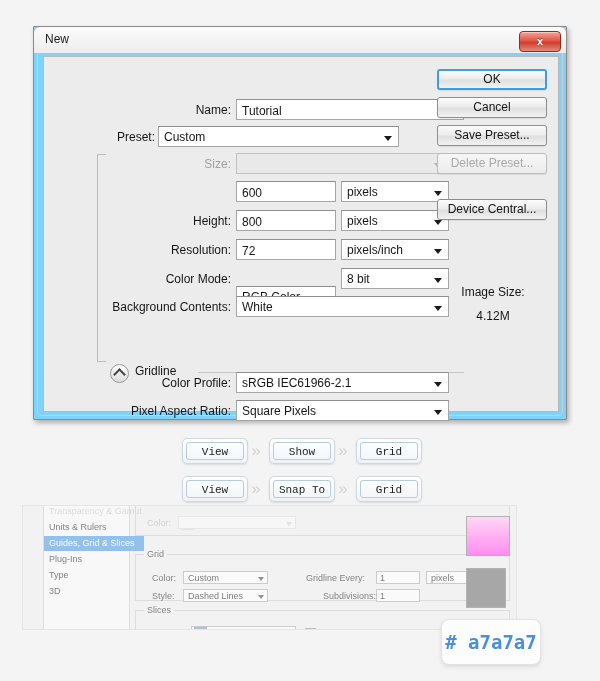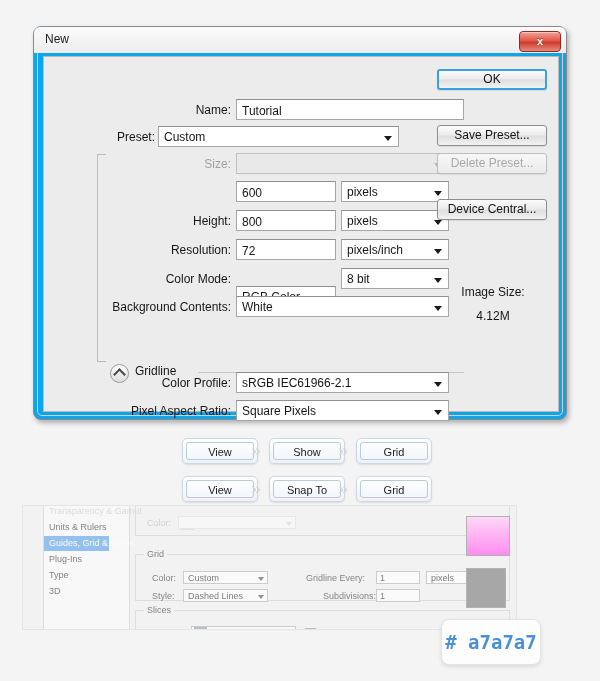--- a/index.html
+++ b/index.html
@@ -9,23 +9,23 @@
     font-family:"Liberation Sans","DejaVu Sans",sans-serif;
     font-size:12px;
     color:#111;
     position:relative;
     overflow:hidden;
   }
 
   
   .dialog{
     position:absolute;left:33px;top:26px;width:534px;height:394px;
-    background:#0ea5e9;
+    background:#7dd3fc;
     border:1px solid #8a8a8a;
-    border-radius:8px;
+    border-radius:1px;
     box-shadow:2px 3px 5px rgba(0,0,0,.28);
     box-sizing:border-box;
   }
   .dialog-inner-border{
     position:absolute;left:3px;top:3px;right:3px;bottom:3px;
     border-radius:5px;
     border:1px solid #cfcfcf;
     pointer-events:none;
   }
   .titlebar{
@@ -127,26 +127,27 @@
   }
   .btn.disabled{color:#a8a8a8;border-color:#bdbdbd;
     background:linear-gradient(180deg,#f7f7f7,#ececec);cursor:default;}
 
   .imgsize-lbl{position:absolute;left:436px;top:284px;width:112px;text-align:center;font-size:12px;color:#161616;}
   .imgsize-val{position:absolute;left:436px;top:308px;width:112px;text-align:center;font-size:12px;color:#161616;}
 
   
   .crumbs{position:absolute;left:0;top:432px;width:600px;height:80px;}
   .cbtn{
-    position:absolute;width:76px;height:26px;box-sizing:border-box;
+    position:absolute;width:66px;height:26px;box-sizing:border-box;
     border-radius:5px;
     background:linear-gradient(180deg,#ffffff 0%,#f7f9fb 50%,#eef2f6 100%);
     border:1px solid #cdd8e2;
     box-shadow:0 1px 2px rgba(0,0,0,.10);
     cursor:pointer;
+    font-family:Liberation Mono, monospace;
   }
   .cbtn .inner{
     position:absolute;left:3px;top:3px;right:3px;bottom:3px;
     border:1px solid #b9cbdb;border-radius:3px;
     background:linear-gradient(180deg,#fdfefe,#f2f6fa);
     font-size:11px;color:#1c1c1c;text-align:center;line-height:18px;
     white-space:nowrap;overflow:hidden;
   }
   .chev{
     position:absolute;width:16px;height:18px;color:#d3d3d3;
@@ -164,21 +165,21 @@
   }
   .prefs-side{
     position:absolute;left:20px;top:0;width:85px;height:125px;
     background:#fbfbfb;border-right:1px solid #d2d2d2;border-left:1px solid #d2d2d2;
   }
   .side-item{
     position:absolute;left:5px;width:80px;height:15px;
     font-size:9px;color:#3a3a3a;line-height:15px;white-space:nowrap;
   }
   .side-item.sel-item{
-    left:0;width:65px;padding-left:5px;box-sizing:border-box;
+    left:0;width:100px;padding-left:5px;box-sizing:border-box;
     background:#5ba3e8;color:#fff;
   }
   .side-item.ghost{color:#ccc;}
 
   .grp{
     position:absolute;border:1px solid #cfcfcf;box-sizing:border-box;
   }
   .grp-title{
     position:absolute;top:-6px;left:8px;background:#f2f2f2;
     padding:0 3px;font-size:9px;color:#3c3c3c;
@@ -324,20 +325,21 @@
     <div class="row" style="left:6px;top:343px;width:181px;">
       <span class="lbl">Pixel Aspect Ratio:</span>
     </div>
     <div class="sel" style="left:192px;top:343px;width:213px;">
       <span>Square Pixels</span>
       <i class="arw"></i>
     </div>
   </div>
 
   <div class="btn primary" style="left:403px;top:42px;">OK</div>
+  <div class="btn" style="left:403px;top:70px;">Cancel</div>
   <div class="btn" style="left:403px;top:98px;">Save Preset...</div>
   <div class="btn disabled" style="left:403px;top:126px;">Delete Preset...</div>
   <div class="btn" style="left:403px;top:172px;">Device Central...</div>
 
   <div class="imgsize-lbl" style="left:403px;top:258px;">Image Size:</div>
   <div class="imgsize-val" style="left:403px;top:282px;">4.12M</div>
 </div>
 
 <div class="crumbs">
 

